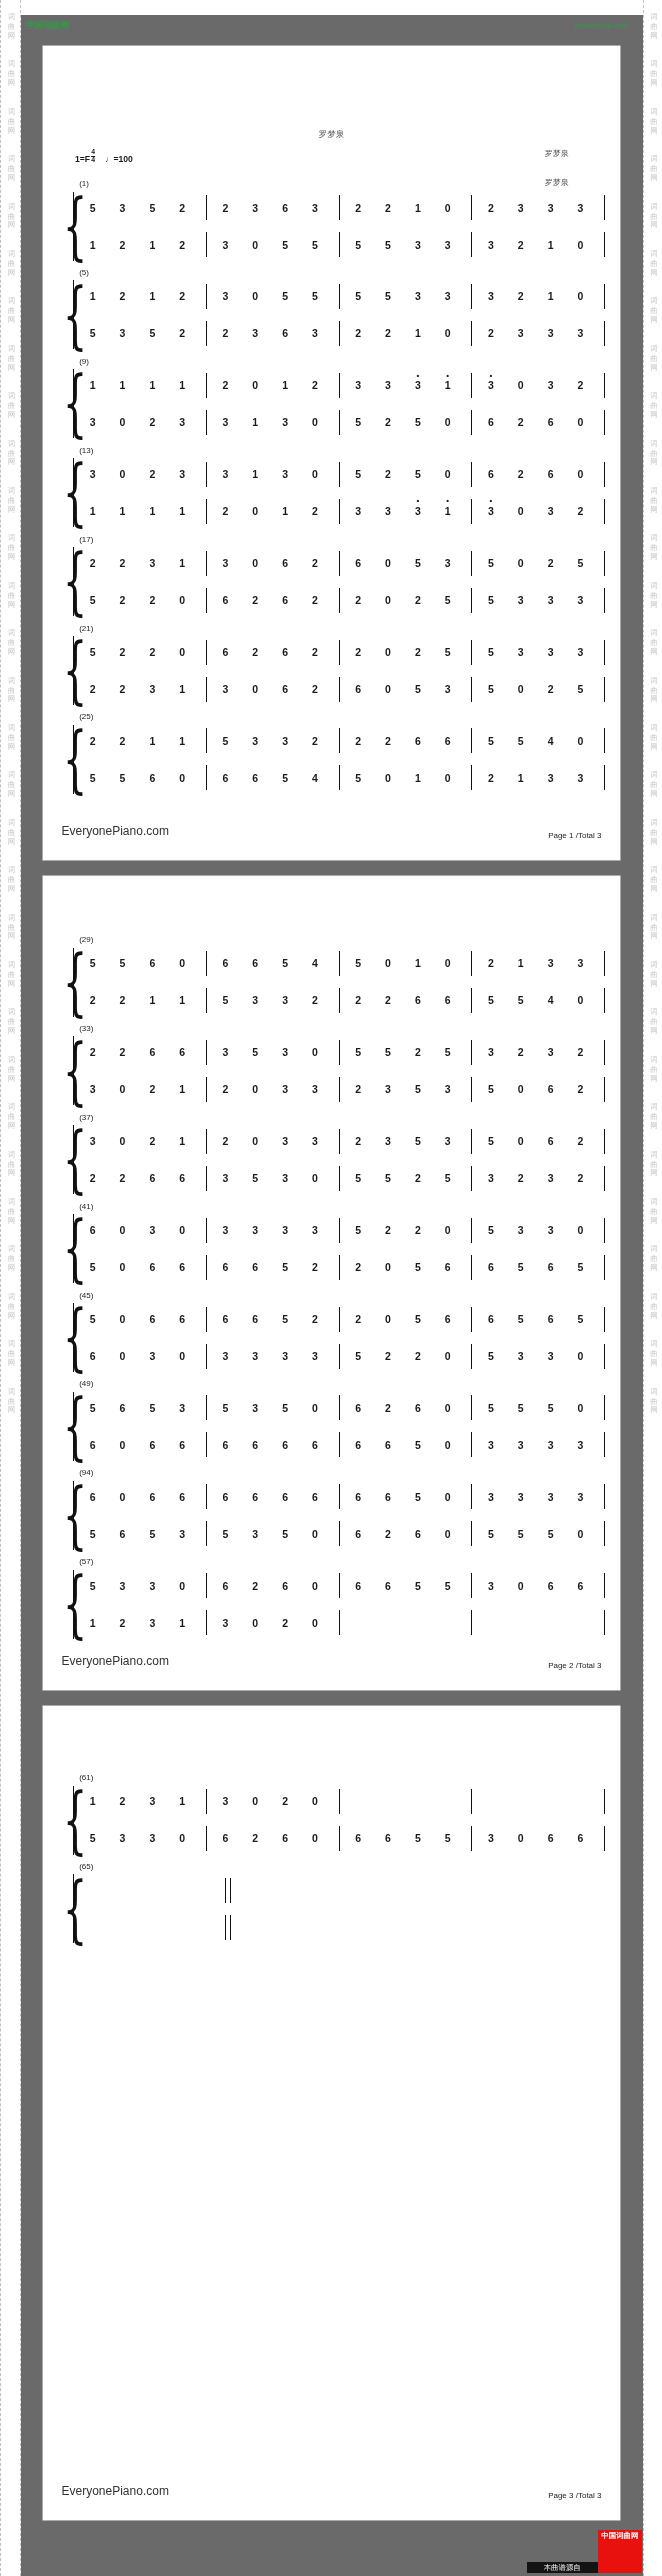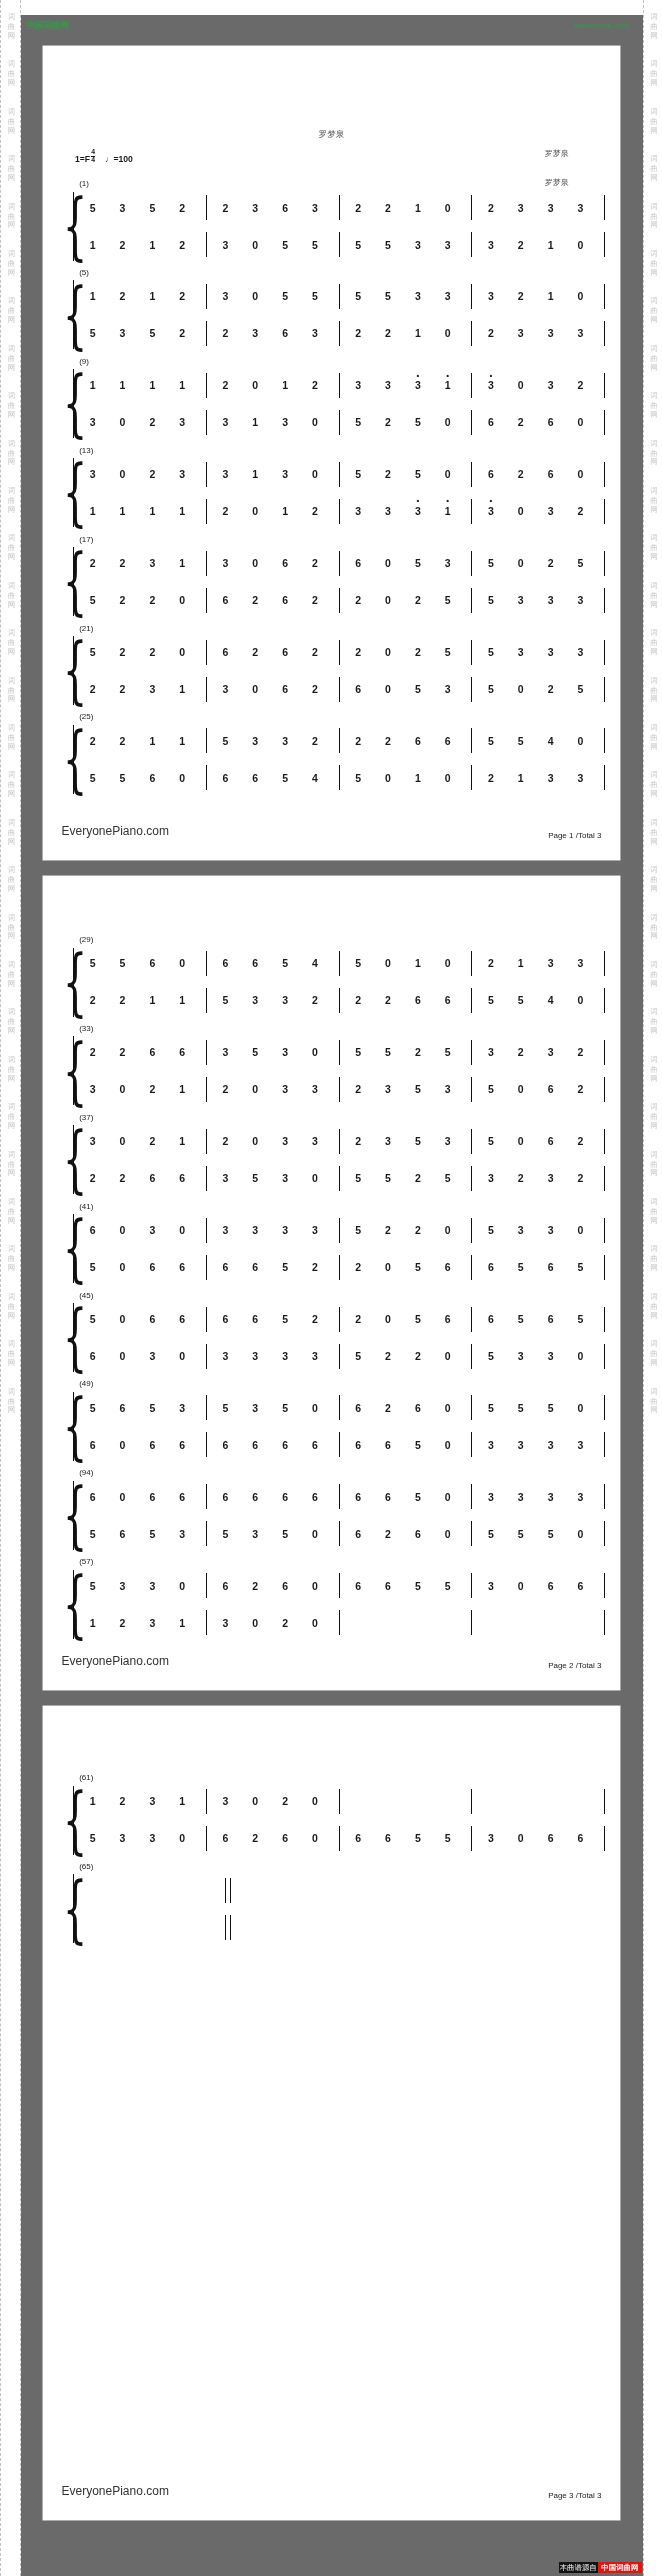--- a/index.html
+++ b/index.html
@@ -49,21 +49,21 @@
            padding:0 8.6px 0 3.7px;}
   .note{flex:1;text-align:center;font-size:10.5px;font-weight:bold;position:relative;
         font-family:"Liberation Sans", sans-serif;}
   .odot{position:absolute;top:-6.8px;left:50%;transform:translateX(-50%);font-size:8px;line-height:6.2px;}
   .endbar{width:4.3px;height:78%;align-self:center;border-left:1.9px solid #111;border-right:1.9px solid #111;margin-left:0.6px;}
   
   .page-footer-site{position:absolute;left:18.5px;bottom:22px;font-size:12px;color:#333;}
   .page-footer-page{position:absolute;right:18.5px;bottom:20px;font-size:8px;color:#222;}
   
   .bottom-badge{position:absolute;right:21px;bottom:3.1px;display:flex;z-index:6;font-size:7.4px;line-height:11px;}
-  .badge-black{background:#141414;color:#fff;padding:0 1px;}
+  .badge-black{background:#141414;color:#fff;padding:0 17px;margin-top:32px;}
   .badge-red{background:#e8110e;color:#fff;padding:0 3.7px;font-weight:bold;}
 </style>
 </head>
 <body>
 
 <div id="canvas">
 
   <div class="gray-bg" style="background: rgb(106, 106, 106);"></div>
 
   <div class="side-strip left">

